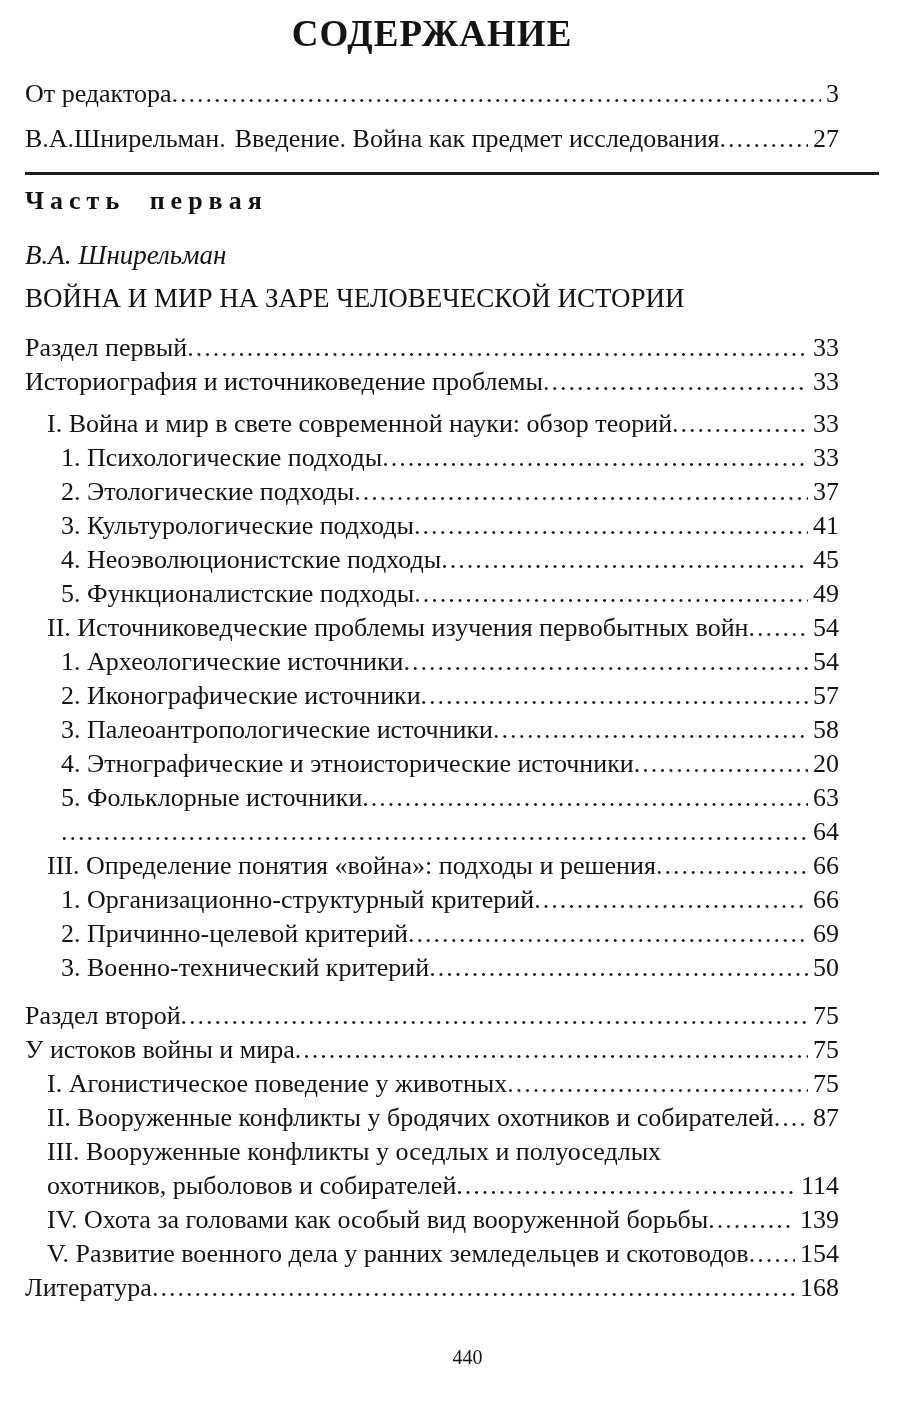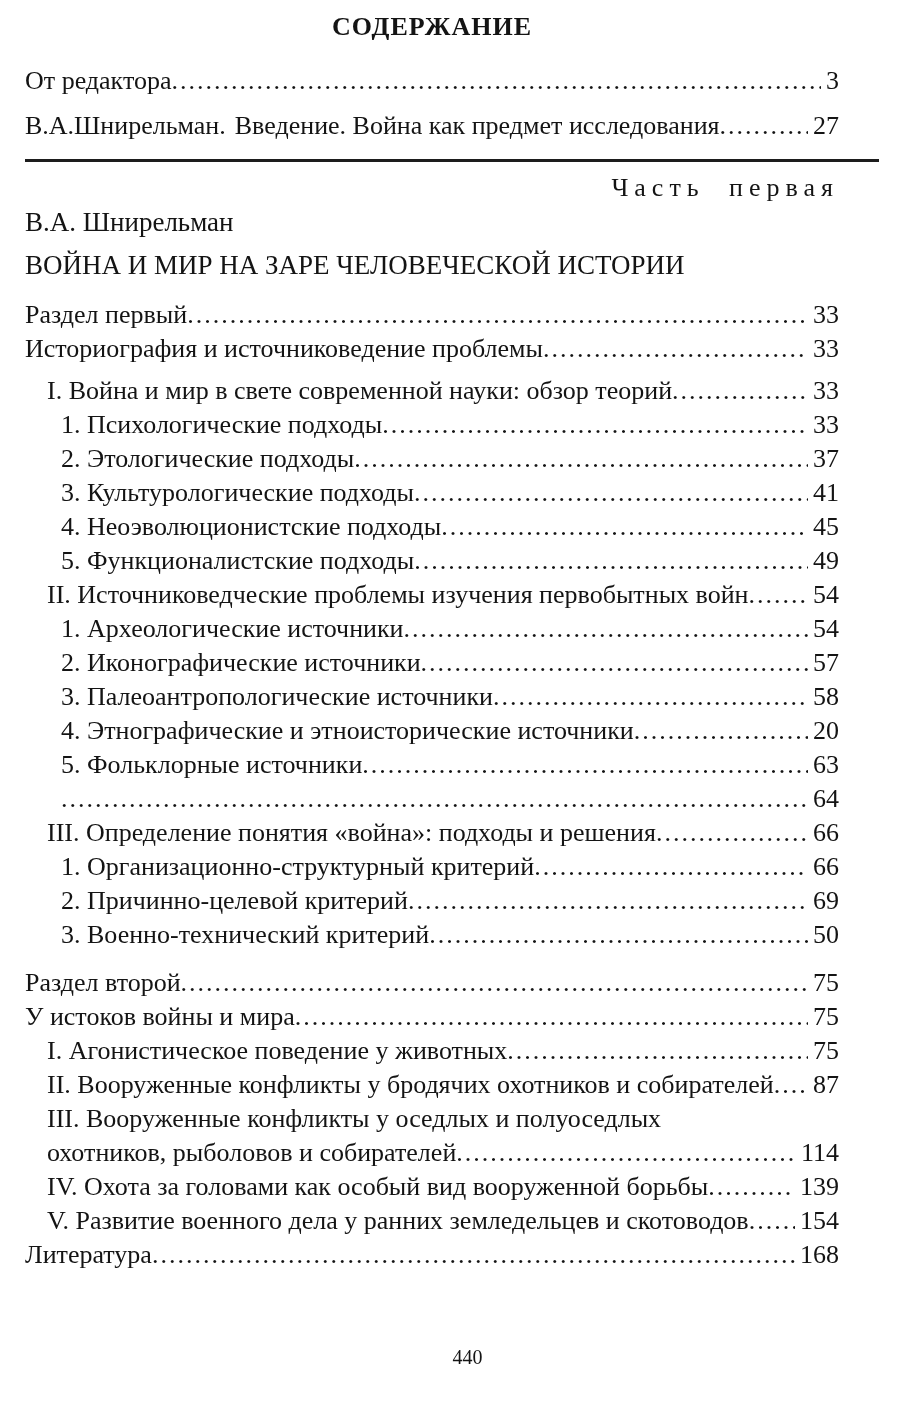--- a/index.html
+++ b/index.html
@@ -11,21 +11,21 @@
     position: relative;
     overflow: hidden;
   }
   .page {
     position: relative;
     width: 100%; height: 100%;
     padding: 10px 64px 0 25px;
   }
   .toc-main-heading {
     text-align: center;
-    font-size: 26px;
+    font-size: 37px;
     font-weight: bold;
     letter-spacing: 1px;
     margin: 2px 0 22px 0;
   }
   .row {
     display: flex;
     align-items: baseline;
     font-size: 26px;
     line-height: 34px;
   }
@@ -45,31 +45,33 @@
   .lvl1 { padding-left: 22px; }
   .lvl2 { padding-left: 36px; }
   .front-gap { margin-bottom: 11px; }
   .author-it { margin-right: 9px; }
   .rule {
     border: none;
     border-top: 3px solid #1d1d1d;
     margin: 16px -40px 0 0;
   }
   .part-heading {
-    text-align: right;
-    font-weight: normal;
+    text-align: left;
+    font-weight: bold;
     font-size: 26px;
     line-height: 34px;
     margin-top: 9px;
     letter-spacing: 6px;
     word-spacing: 12px;
   }
   .chapter-author {
+    font-style: italic;
     font-size: 27px;
     line-height: 34px;
+    margin-top: 20px;
   }
   .chapter-title {
     font-size: 27px;
     line-height: 34px;
     margin-top: 9px;
   }
   .entries { margin-top: 16px; }
   .gap-small { margin-top: 8px; }
   .gap-section { margin-top: 14px; }
   .folio {

